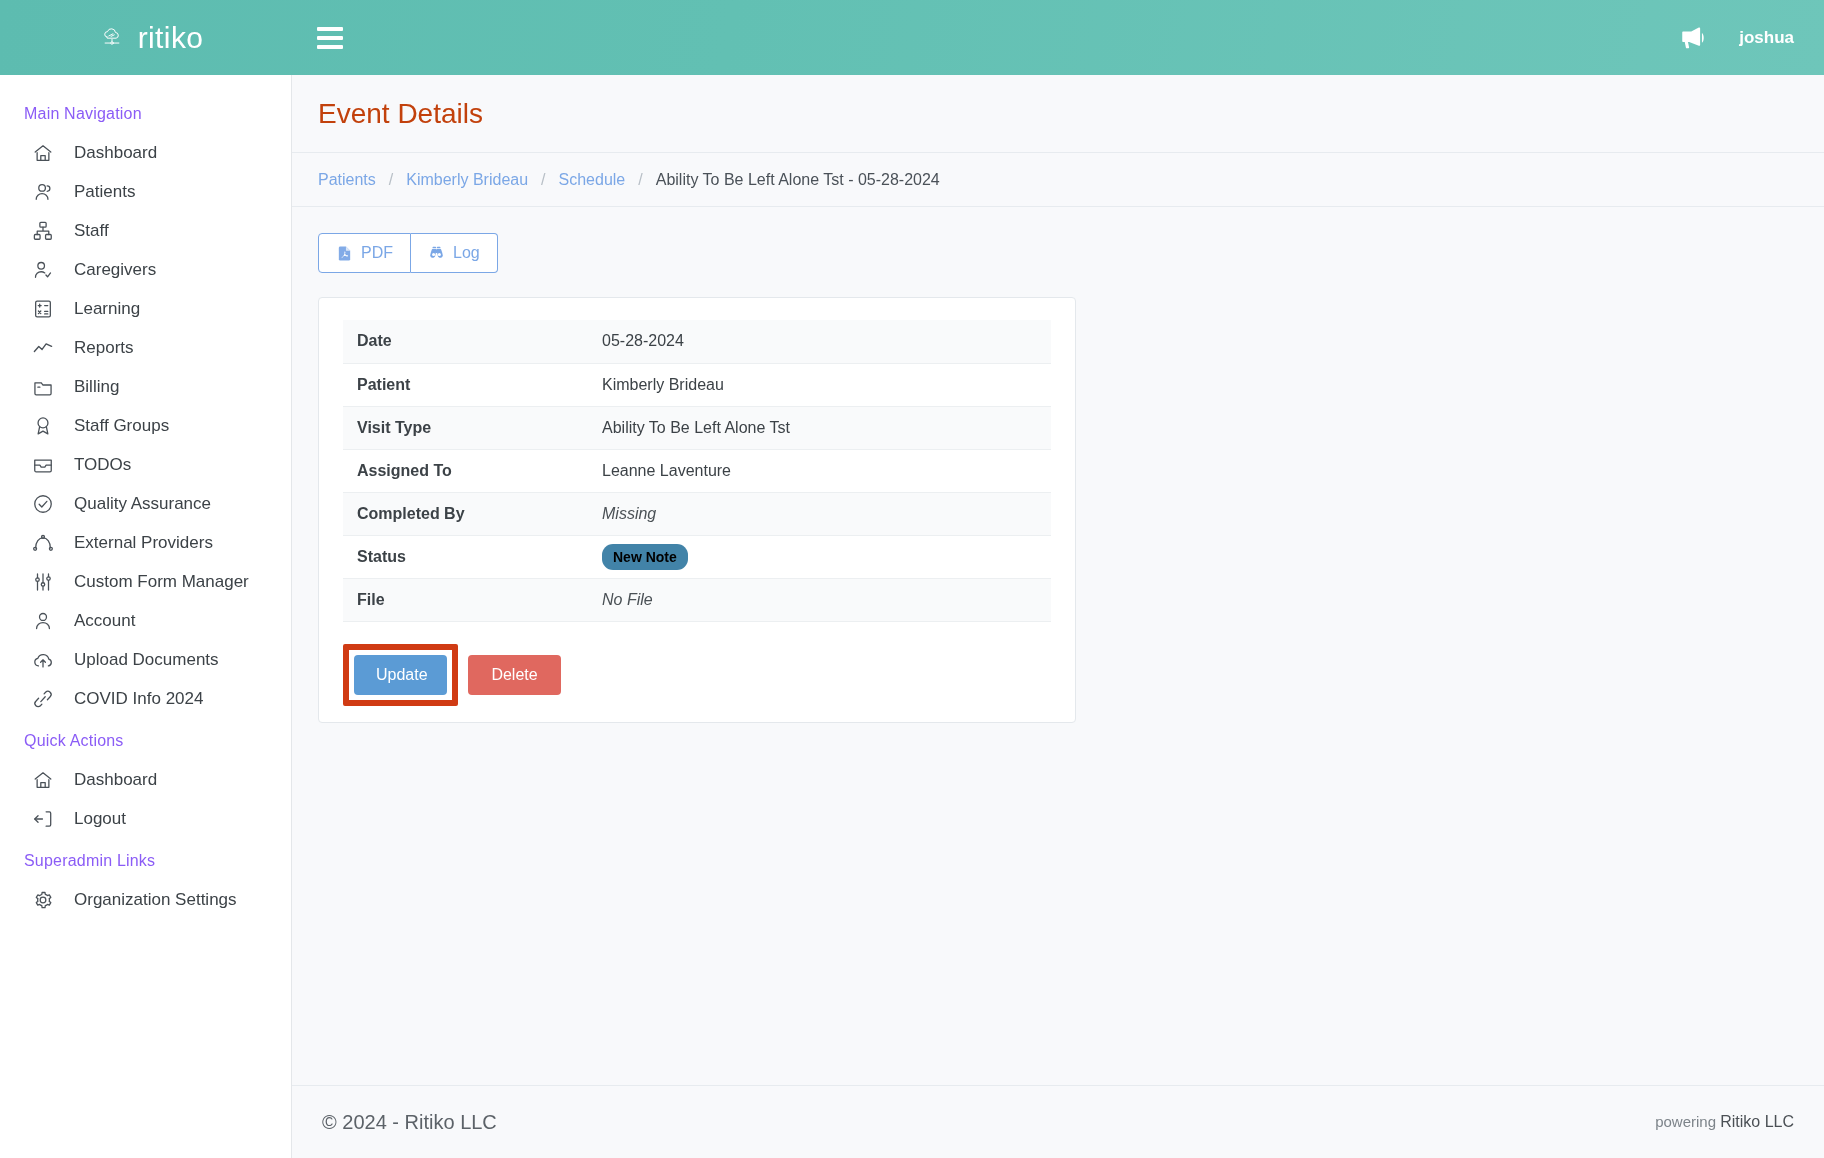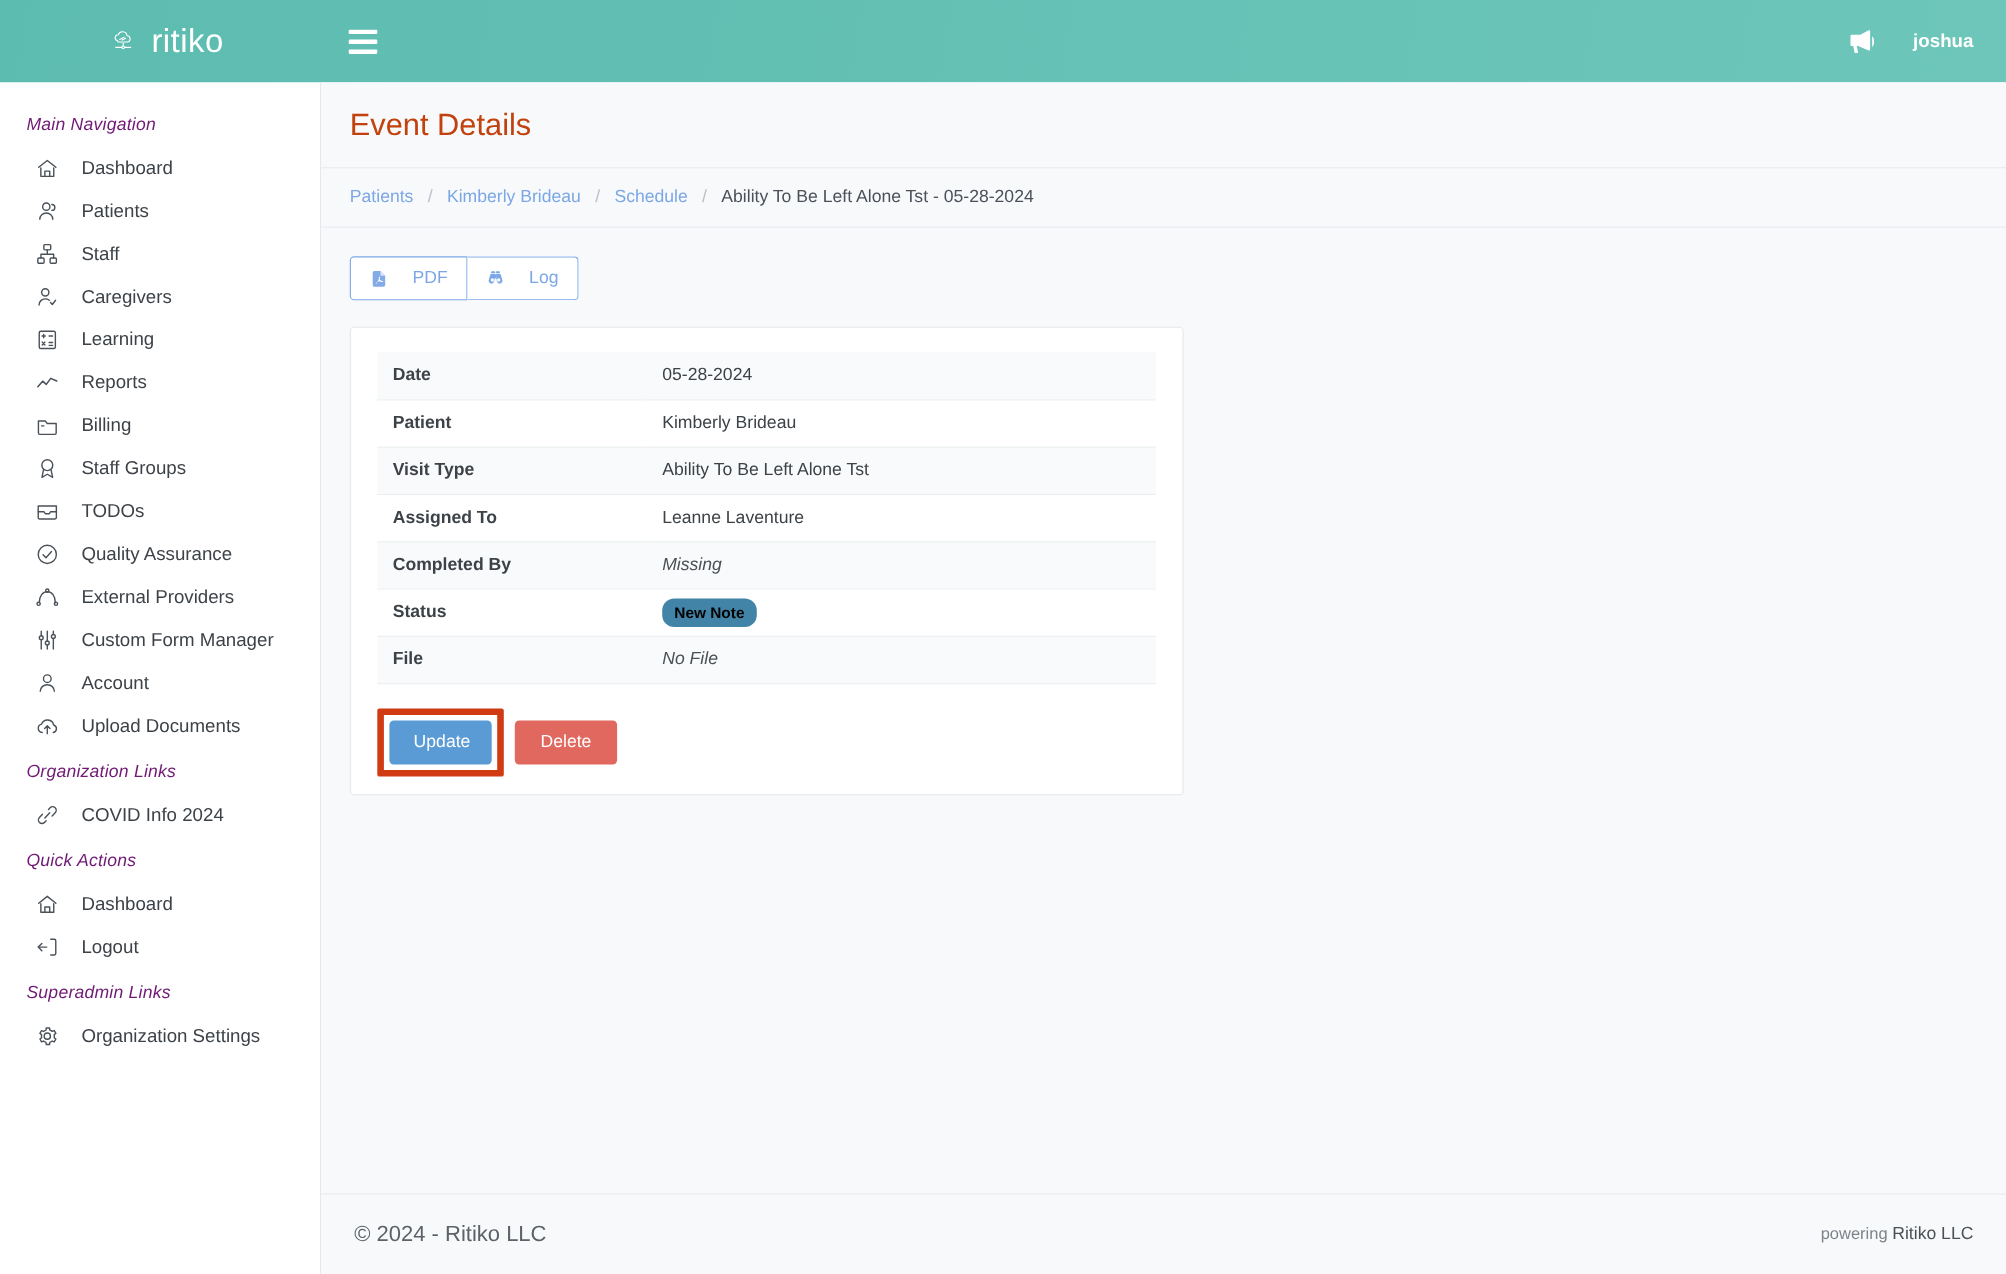--- a/index.html
+++ b/index.html
@@ -40,23 +40,22 @@
   .megaphone { width: 26px; height: 26px; display: block; cursor: pointer; }
   .user-name { color: #ffffff; font-size: 17px; font-weight: 700; cursor: pointer; }
 
   
   .sidebar {
     position: absolute; top: 75px; left: 0; width: 292px; height: 1083px;
     background: #ffffff; border-right: 1px solid #e4e7ea;
     padding-top: 16px;
   }
   .nav-heading {
-    color: #701a75; font-size: 16px; padding: 14px 0 10px 24px;
+    color: #8b5cf6; font-size: 16px; padding: 14px 0 10px 24px;
     letter-spacing: .2px;
-    font-style: italic;
   }
   .nav-item {
     display: flex; align-items: center; height: 39px;
     padding-left: 30px; cursor: pointer; text-decoration: none;
   }
   .nav-ico {
     width: 26px; height: 26px; margin-right: 18px;
     display: flex; align-items: center; justify-content: center;
     color: #4a5158; flex: none;
   }
@@ -82,21 +81,21 @@
   }
   .bc-link { color: #7ba7e6; cursor: pointer; text-decoration: none; }
   .bc-sep { color: #b9c0c7; padding: 0 13px; }
   .bc-current { color: #4a5158; }
 
   .content-area { padding: 26px 26px 0 26px; }
 
   
   .btn-group { display: inline-flex; }
   .btn-g {
-    display: inline-flex; align-items: center; gap: 22px;
+    display: inline-flex; align-items: center; gap: 8px;
     background: #ffffff; border: 1px solid #7ba7e6;
     color: #7ba7e6; font-size: 16px;
     padding: 10px 17px; cursor: pointer;
   }
   .btn-g:first-child { border-radius: 4px 0 0 4px; }
   .btn-g:last-child { border-radius: 0 4px 4px 0; border-left: none; }
   .btn-g svg { width: 17px; height: 17px; display: block; }
 
   
   .card {
@@ -329,21 +328,20 @@
   <div class="nav-item">
     <span class="nav-ico">
       <svg viewBox="0 0 24 24" fill="none" stroke="currentColor" stroke-width="1.4" stroke-linecap="round" stroke-linejoin="round">
         <path d="M7 18.4a4.2 4.2 0 0 1-.6-8.3A6.2 6.2 0 0 1 18.3 11a3.8 3.8 0 0 1-.4 7.4"></path>
         <path d="M12 19.6v-7.4M9.4 14.4L12 11.8l2.6 2.6"></path>
       </svg>
     </span>
     <span class="nav-label">Upload Documents</span>
   </div>
 
-  <div class="nav-heading">Organization Links</div>
 
   <div class="nav-item">
     <span class="nav-ico">
       <svg viewBox="0 0 24 24" fill="none" stroke="currentColor" stroke-width="1.4" stroke-linecap="round" stroke-linejoin="round">
         <path d="M9.6 14.8l4.8-5.2"></path>
         <path d="M13.2 6.4l1.6-1.7a3.5 3.5 0 0 1 5 4.9l-3 3.2"></path>
         <path d="M10.8 17.6l-1.6 1.7a3.5 3.5 0 0 1-5-4.9l3-3.2"></path>
       </svg>
     </span>
     <span class="nav-label">COVID Info 2024</span>

